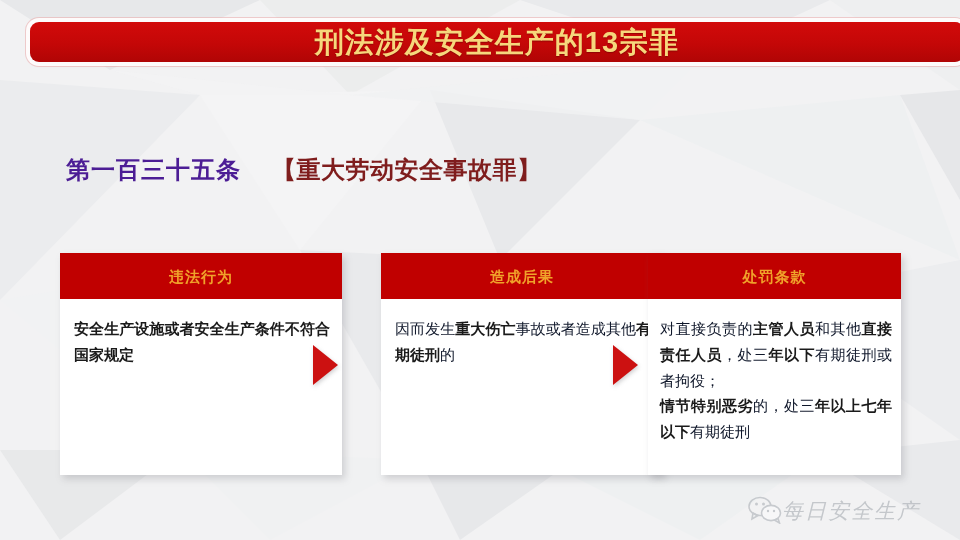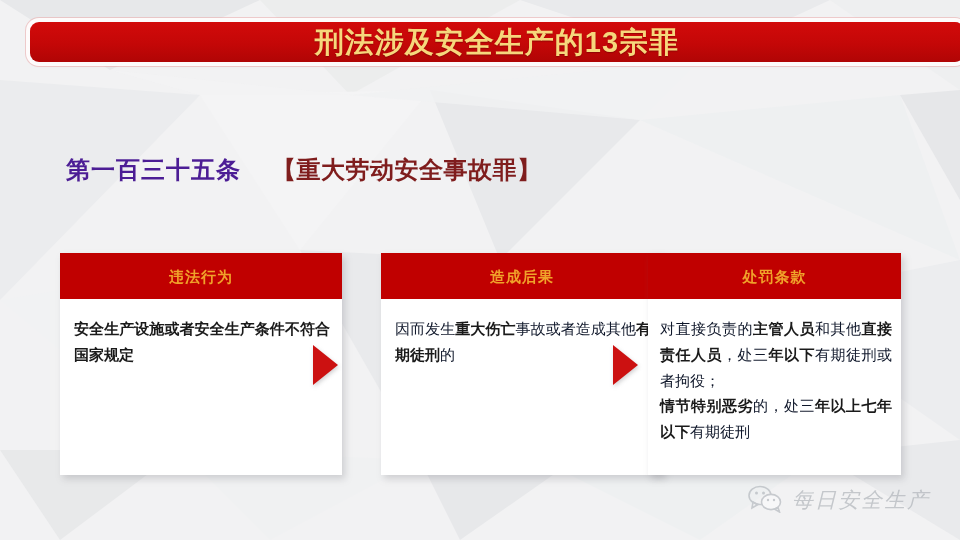--- a/index.html
+++ b/index.html
@@ -127,24 +127,23 @@
     border-left: 25px solid #cc1111;
     filter: drop-shadow(1px 2px 2px rgba(120,120,125,0.35));
   }
   #arrow-1 { left: 313px; }
   #arrow-2 { left: 613px; }
 
   
   #watermark {
     position: absolute;
     left: 748px;
-    top: 485px;
+    top: 496px;
     display: flex;
     align-items: center;
-    gap: 10px;
     opacity: 0.62;
     justify-content: flex-end;
   }
   #wechat-icon {
     width: 34px;
     height: 28px;
     position: relative;
   }
   #watermark-text {
     color: #a9aeb4;

